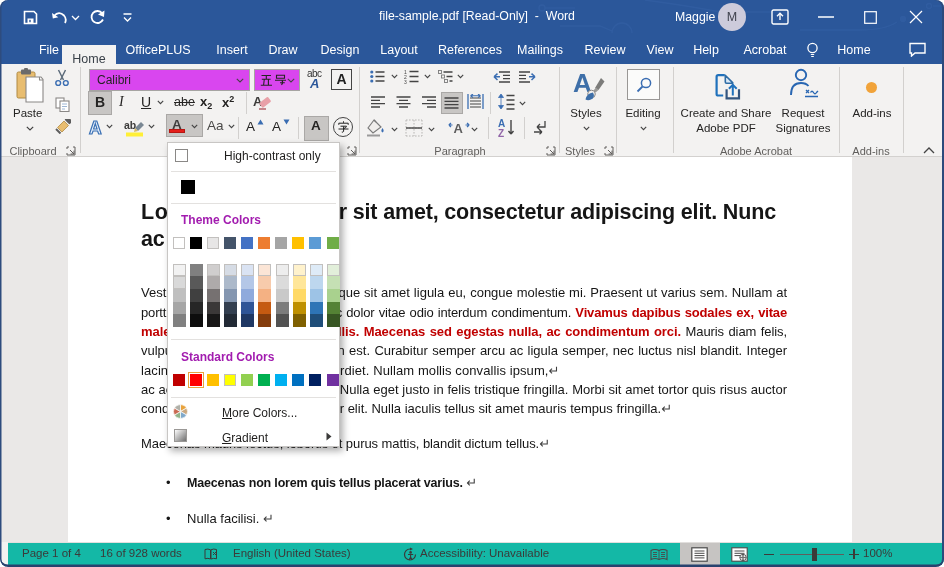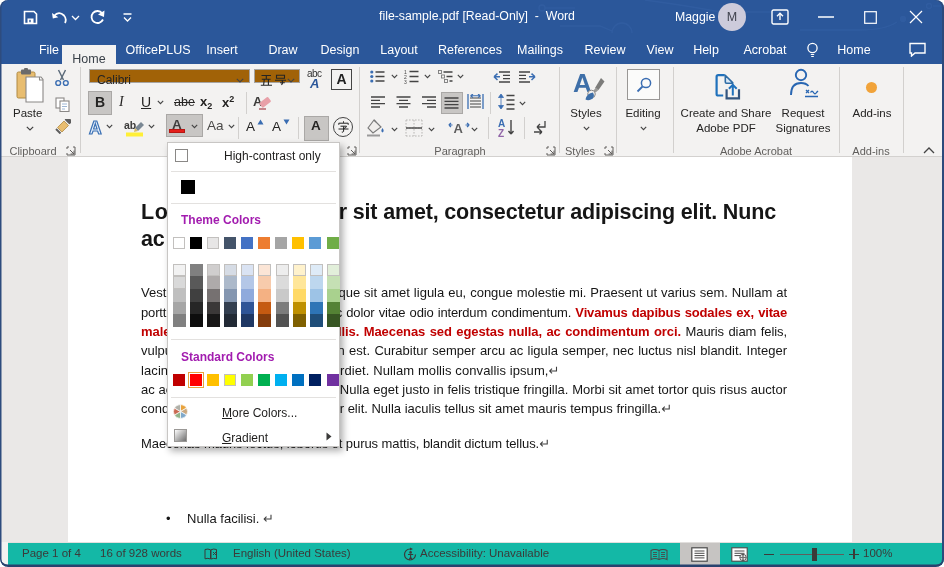--- a/index.html
+++ b/index.html
@@ -15,21 +15,21 @@
 #tab-home { background:#f3f2f1; color:#3a4149;margin-top:9px; }
 .ttxt { color:#fff; font-size:12.5px; }
 
 
 #ribbon { position:absolute; left:0; top:64px; width:944px; height:93px; background:#f3f2f1; border-bottom:1px solid #d3d1cf; }
 .gsep { position:absolute; top:3px; width:1px; height:86px; background:#d2d0ce; }
 .glabel { position:absolute; top:81px; font-size:11px; color:#605e5c; text-align:center; }
 .launch { position:absolute; top:82px; width:10px; height:10px; }
 .btxt { color:#252423; font-size:11.5px; }
 .chev { position:absolute; width:7px; height:5px; }
-.combo { position:absolute; background:#a16207; border:1px solid #a6a4a2; height:14px; }
+.combo { position:absolute; background:#d946ef; border:1px solid #a6a4a2; height:22px; }
 .pressed { background:#c8c6c4; border:1px solid #aaa8a6; }
 
 
 #docarea { position:absolute; left:0; top:157px; width:944px; height:385px; background:#eae8e7; }
 #page { position:absolute; left:68px; top:0px; width:784px; height:385px; background:#fff; }
 .dtext { position:absolute; color:#161616; }
 .jline { text-align:justify; overflow:hidden; height:19.33px; line-height:19.33px; }
 .jline::after { content:""; display:inline-block; width:100%; }
 .red { color:#c00000; font-weight:bold; }
 .crlf { color:#3e3e3e; }
@@ -100,21 +100,21 @@
         <rect x="0.7" y="0.7" width="11.6" height="11.6" fill="none" stroke="#fff" stroke-width="1.2"></rect>
       </svg>
     <svg class="abs" style="left:909px;top:10px;" width="14" height="14" viewBox="0 0 14 14">
         <path d="M1 1 L13 13 M13 1 L1 13" stroke="#fff" stroke-width="1.2"></path>
       </svg>
   </div>
   <div id="tabrow">
     <div class="tab" style="left:29px;width:40px;">File</div>
     <div class="tab" id="tab-home" style="left:62px;width:54px;">Home</div>
     <div class="tab" style="left:122px;width:72px;">OfficePLUS</div>
-    <div class="tab" style="left:197px;width:50px;">Insert</div>
+    <div class="tab" style="left:207px;width:50px;">Insert</div>
     <div class="tab" style="left:261px;width:44px;">Draw</div>
     <div class="tab" style="left:313px;width:54px;">Design</div>
     <div class="tab" style="left:372px;width:54px;">Layout</div>
     <div class="tab" style="left:432px;width:76px;">References</div>
     <div class="tab" style="left:509px;width:62px;">Mailings</div>
     <div class="tab" style="left:577px;width:56px;">Review</div>
     <div class="tab" style="left:639px;width:42px;">View</div>
     <div class="tab" style="left:686px;width:40px;">Help</div>
     <div class="tab" style="left:735px;width:60px;">Acrobat</div>
     <svg class="abs" style="left:806px;top:9px;" width="13" height="16" viewBox="0 0 13 16">
@@ -421,20 +421,21 @@
     <div id="page"></div>
     <div class="dtext" style="left:141px; top:41.6px; width:680px; font-weight:bold; font-size:21.5px; line-height:27.4px; letter-spacing:-0.16px;"><span style="letter-spacing:0.71px;">Lorem ipsum dolo</span>r sit amet, consectetur adipiscing elit. Nunc<br>ac faucibus odio.</div>
     <div class="dtext jline" style="left:141px; top:126.2px; width:646px; font-size:13px;">Vestibulum neque massa, scelerisque sit amet ligula eu, congue molestie mi. Praesent ut varius sem. Nullam at</div>
     <div class="dtext jline" style="left:141px; top:145.5px; width:646px; font-size:13px; letter-spacing:-0.16px;">porttitor arcu, nec lacinia nisi. Ut ac dolor vitae odio interdum condimentum. <span class="red">Vivamus dapibus sodales ex, vitae</span></div>
     <div class="dtext jline" style="left:141px; top:164.9px; width:646px; font-size:13px; letter-spacing:-0.08px;"><span class="red">malesuada ipsum cursus convallis. Maecenas sed egestas nulla, ac condimentum orci.</span> Mauris diam felis,</div>
     <div class="dtext jline" style="left:141px; top:184.2px; width:646px; font-size:13px;">vulputate ac suscipit et, iaculis non est. Curabitur semper arcu ac ligula semper, nec luctus nisl blandit. Integer</div>
     <div class="dtext" style="left:141px; top:203.5px; width:646px; font-size:13px; letter-spacing:0.09px; line-height:19.33px; white-space:nowrap;">lacinia ante ac libero lobortis imperdiet. Nullam mollis convallis ipsum,<span class="crlf">↵</span></div>
     <div class="dtext jline" style="left:141px; top:222.9px; width:646px; font-size:13px;">ac accumsan nunc vehicula vitae. Nulla eget justo in felis tristique fringilla. Morbi sit amet tortor quis risus auctor</div>
     <div class="dtext" style="left:141px; top:242.2px; width:646px; font-size:13px; line-height:19.33px; white-space:nowrap;">condimentum. Morbi in ullamcorper elit. Nulla iaculis tellus sit amet mauris tempus fringilla.<span class="crlf">↵</span></div>
     <div class="dtext" style="left:141px; top:276.8px; width:646px; font-size:13px; letter-spacing:-0.07px; line-height:19.33px; white-space:nowrap;">Maecenas mauris lectus, lobortis et purus mattis, blandit dictum tellus.<span class="crlf">↵</span></div>
+    <div class="dtext" style="left:166px; top:315.5px; font-size:13px; line-height:19.33px; white-space:nowrap;">•<span style="display:inline-block;width:16.5px;"></span><b style="font-size:12.5px;letter-spacing:-0.18px;">Maecenas non lorem quis tellus placerat varius.</b> <span class="crlf">↵</span></div>
     <div class="dtext" style="left:166px; top:351.5px; font-size:13px; line-height:19.33px; white-space:nowrap;">•<span style="display:inline-block;width:16.5px;"></span>Nulla facilisi. <span class="crlf">↵</span></div>
   </div>
   <div id="menu">
     <div class="abs" style="left:7px;top:6px;width:13px;height:13px;border:1px solid #8a8886;background:#fff;"></div>
     <div class="mitem" style="left:28px;top:5.5px;">High-contrast only</div>
     <div class="msep" style="top:28px;"></div>
     <div class="abs" style="left:13px;top:37px;width:14px;height:14px;background:#000;"></div>
     <div class="msep" style="top:60px;"></div>
     <div class="mhdr" style="top:70px;">Theme Colors</div>
     <div id="themerow">

